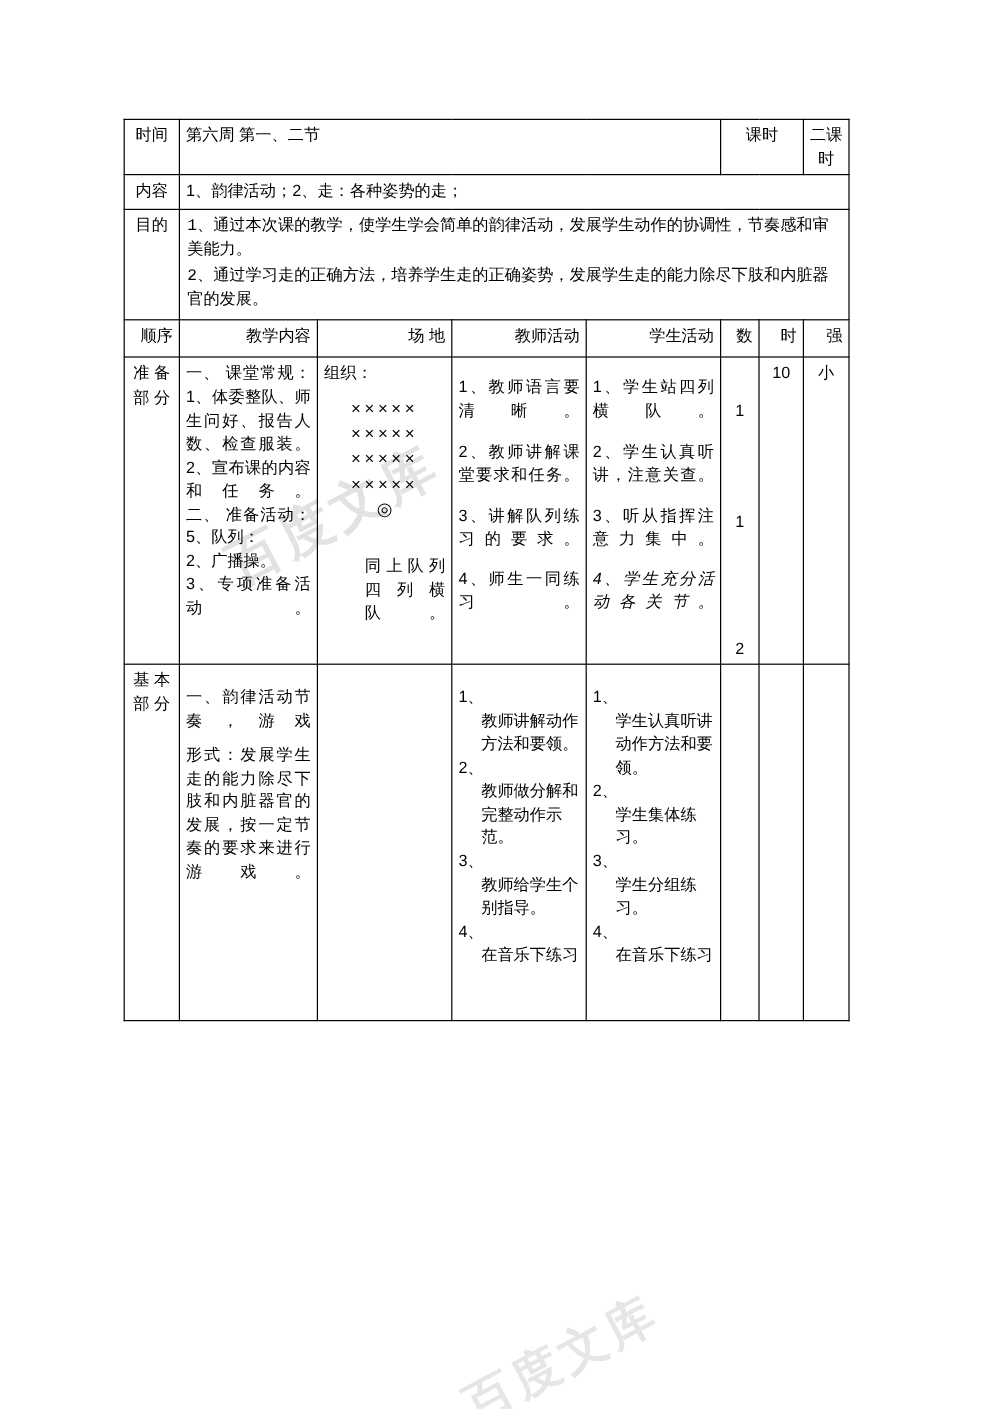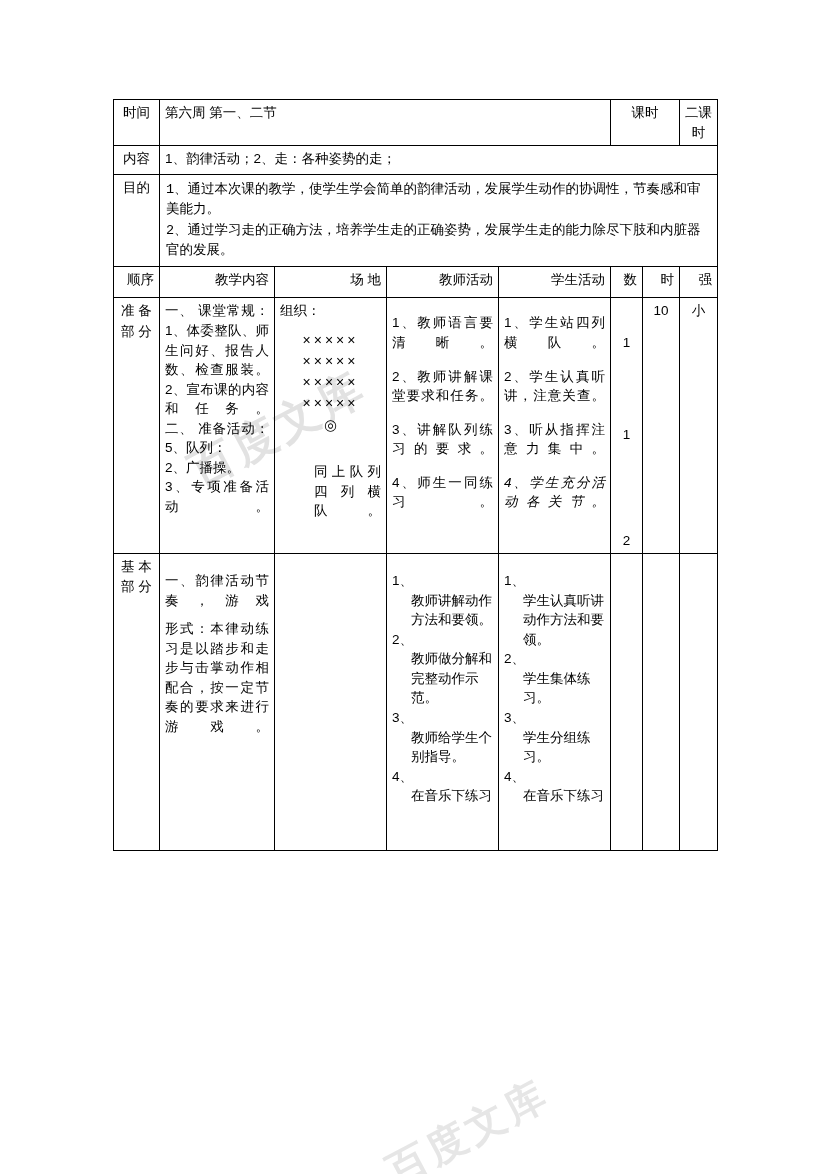--- a/index.html
+++ b/index.html
@@ -29,21 +29,21 @@
     letter-spacing: 4px;
     transform: rotate(-28deg);
     user-select: none;
     white-space: nowrap;
   }
   .wm1 { left: 182px; top: 400px; font-size: 44px; color: #e2e2e2; }
   .wm2 { left: 380px; top: 1105px; font-size: 40px; color: #e6e6e6; }
 
   table.plan {
     position: absolute;
-    left: 113px;
+    left: 103px;
     top: 99px;
     width: 604px;
     border-collapse: collapse;
     table-layout: fixed;
     border-radius: 23px;
   }
   table.plan td {
     border: 1px solid #000000;
     padding: 3px 5px;
     vertical-align: top;
@@ -179,21 +179,21 @@
       <td class="c">小</td>
     </tr>
 
     <tr>
       <td class="c" style="height:290px;">
         <span class="v-label">基 本 部 分</span>
       </td>
       <td>
         <span class="cellblock justify" style="margin-top:14px;">一、韵律活动节奏，游戏</span>
         <span class="gap"></span>
-        <span class="cellblock justify">形式：本律动练习是以踏步和走步与击掌动作相配合，按一定节奏的要求来进行游戏。</span>
+        <span class="cellblock justify">形式：发展学生走的能力除尽下肢和内脏器官的发展，按一定节奏的要求来进行游戏。</span>
       </td>
       <td></td>
       <td>
         <span class="cellblock" style="margin-top:14px;">
           <span>1、</span><span class="indent">教师讲解动作方法和要领。</span>
         </span>
         <span class="cellblock">
           <span>2、</span><span class="indent">教师做分解和完整动作示范。</span>
         </span>
         <span class="cellblock">

